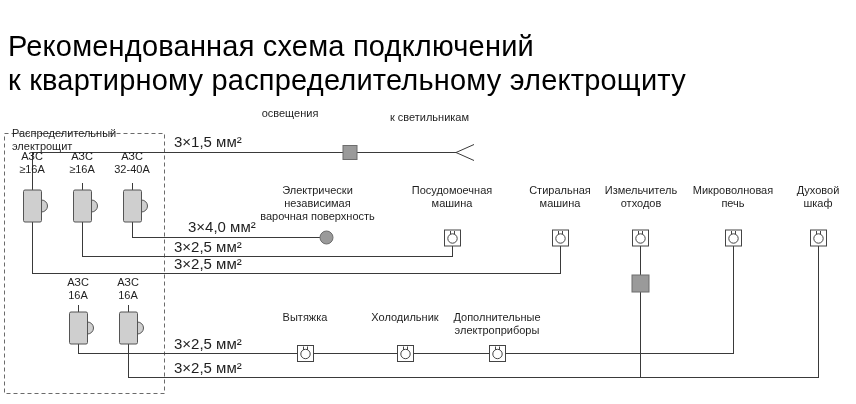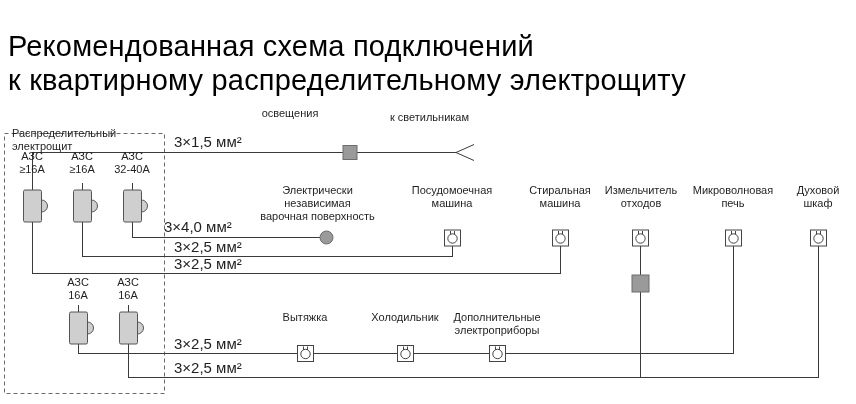--- a/index.html
+++ b/index.html
@@ -148,21 +148,21 @@
   <div class="lbl center" style="left:51px;top:276px;width:54px;">
     <div>АЗС</div>
     <div>16А</div>
   </div>
   <div class="lbl center" style="left:101px;top:276px;width:54px;">
     <div>АЗС</div>
     <div>16А</div>
   </div>
 
   <div class="wire-lbl" style="left:174px;top:136px;">3×1,5 мм²</div>
-  <div class="wire-lbl" style="left:164px;top:221px;">3×4,0 мм²</div>
+  <div class="wire-lbl" style="left:188px;top:221px;">3×4,0 мм²</div>
   <div class="wire-lbl" style="left:174px;top:241px;">3×2,5 мм²</div>
   <div class="wire-lbl" style="left:174px;top:258px;">3×2,5 мм²</div>
   <div class="wire-lbl" style="left:174px;top:338px;">3×2,5 мм²</div>
   <div class="wire-lbl" style="left:174px;top:362px;">3×2,5 мм²</div>
 
   <div class="lbl center" style="left:228px;top:107px;width:124px;">
     <div>освещения</div>
   </div>
   <div class="lbl center" style="left:366px;top:111px;width:95px;margin-left:16px;">к светильникам</div>
 

